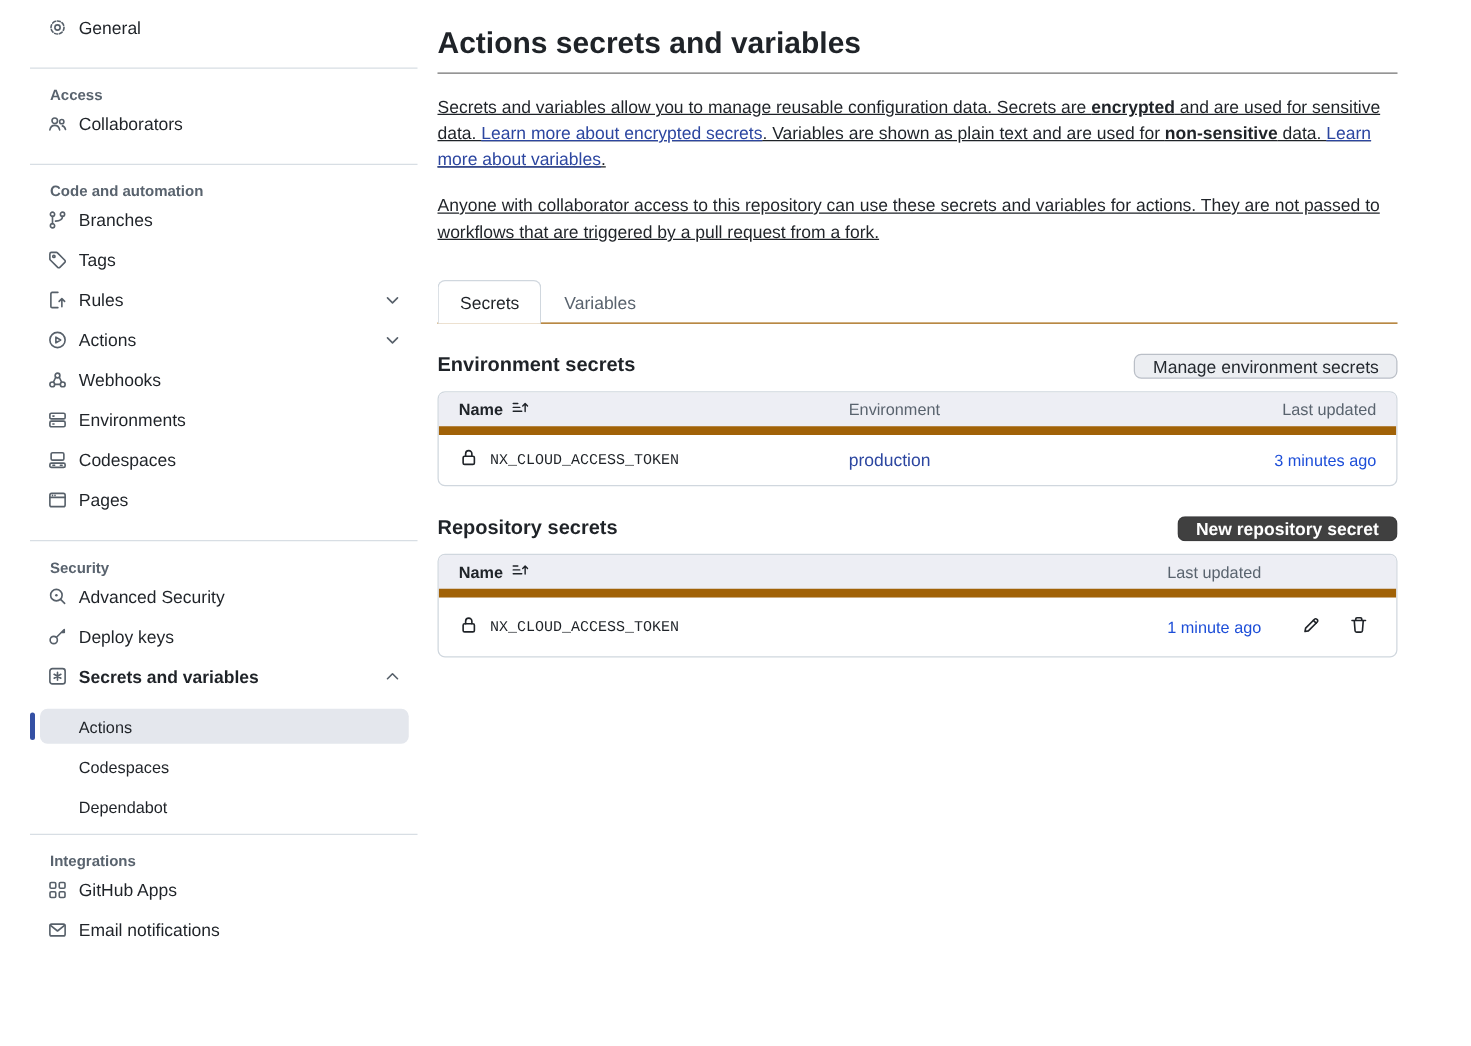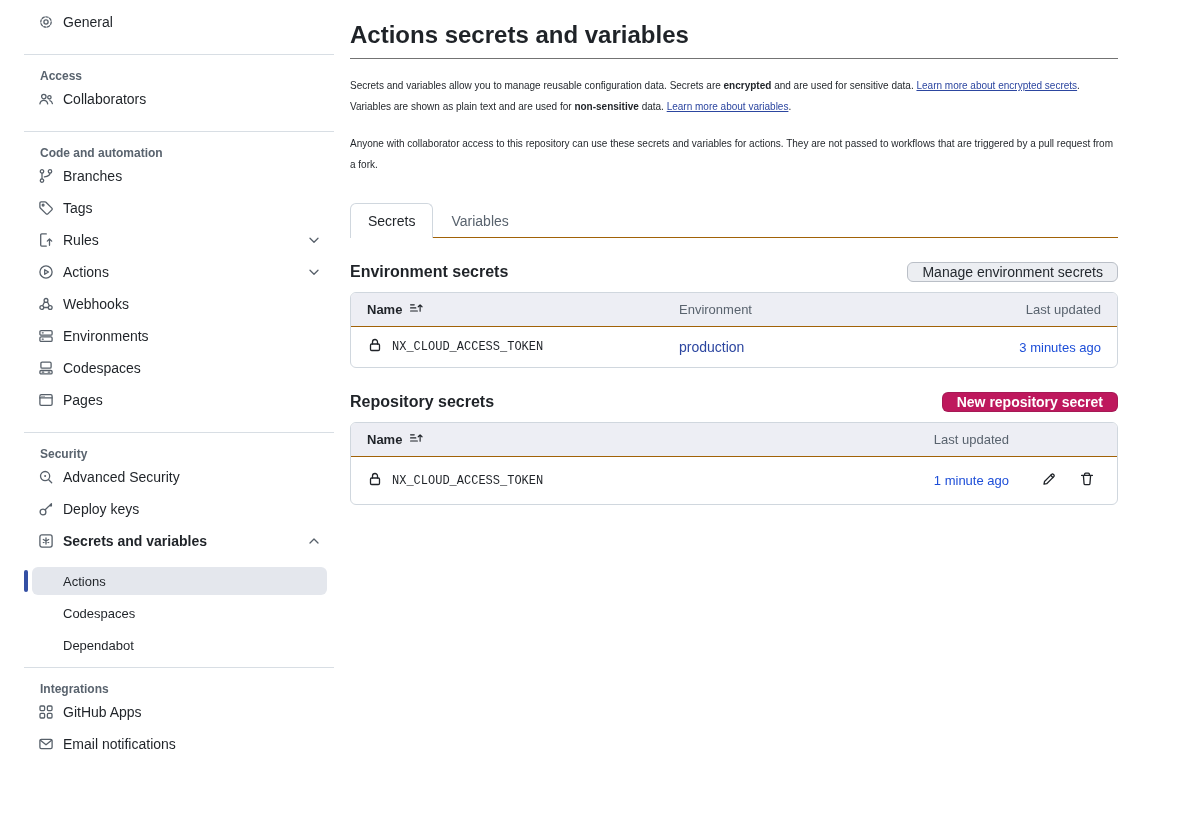--- a/index.html
+++ b/index.html
@@ -35,21 +35,21 @@
   .nav-subitem.selected { background:#e4e7ed; }
   .nav-subitem.selected::before {
     content:""; position:absolute; left:-8px; top:3px;
     width:4px; height:22px; border-radius:2px; background:#3450a4;
   }
 
   
   .main { width:768px; margin-left:16px; padding-top:20px; }
   .page-head { border-bottom:1px solid #737373; padding-bottom:8px; }
   .page-head h1 { margin:0; font-size:24px; font-weight:600; line-height:1.25; }
-  p.body-text { margin:16px 0 0 0; font-size:10px; line-height:21px; }
+  p.body-text { margin:16px 0 0 0; font-size:14px; line-height:21px;text-decoration:underline; }
   a.inline-link { color:#2c46a0; text-decoration:underline; cursor:pointer; }
   b.strong { font-weight:700; }
 
   .tabs { display:flex; align-items:flex-end; margin-top:27px; border-bottom:1px solid #a16207; }
   .tab {
     padding:9px 17px; font-size:14px; color:#59636e; cursor:pointer;
     border:1px solid transparent; border-bottom:none; border-radius:6px 6px 0 0;
     position:relative; top:1px; background:transparent;
   }
   .tab.active {
@@ -58,24 +58,24 @@
   }
 
   .sec-head { display:flex; align-items:center; justify-content:space-between; margin-top:24px; }
   .sec-head h3 { margin:0; font-size:16px; font-weight:700; }
   .btn {
     height:20px; padding:0 14px; border-radius:6px; font-size:14px;
     font-family:"Liberation Sans", sans-serif; cursor:pointer;
     display:inline-flex; align-items:center;
   }
   .btn-gray { background:#eceef2; border:1px solid #babfc7; color:#24292f; font-weight:400; }
-  .btn-green { background:#be185d; border:1px solid rgba(31,35,40,0.15); color:#ffffff; font-weight:600;text-align:center; }
+  .btn-green { background:#404040; border:1px solid rgba(31,35,40,0.15); color:#ffffff; font-weight:600;text-align:center; }
 
   .table { margin-top:10px; border:1px solid #d0d7de; border-radius:6px; overflow:hidden; background:#fff; }
-  .thead { background:#edeef4; border-bottom:1px solid #a16207; }
+  .thead { background:#edeef4; border-bottom:7px solid #a16207; }
   .trow, .thead { display:grid; align-items:center; padding:0 16px; }
   .env-grid  { grid-template-columns:312px 1fr 160px; }
   .repo-grid { grid-template-columns:1fr 150px 92px; }
   .thead { height:34px; font-size:13px; color:#59636e; }
   .trow  { height:40px; }
   .trow.tall { height:47px; }
   .th-name { display:flex; align-items:center; gap:7px; color:#1f2328; font-weight:700; cursor:pointer; }
   .cell-right { text-align:right; }
   .secret-name {
     display:flex; align-items:center; gap:9px;

